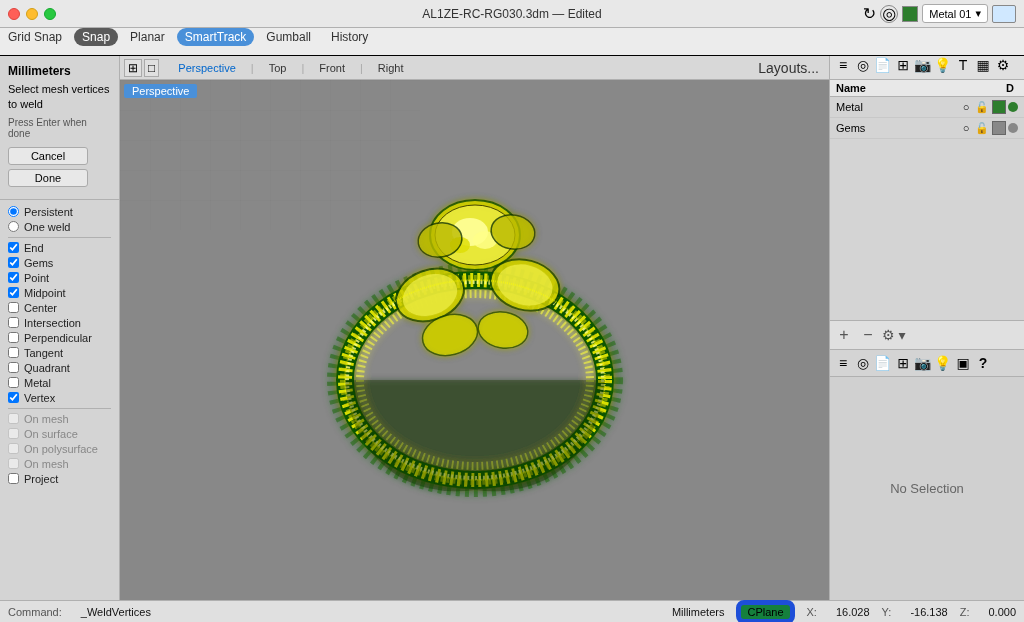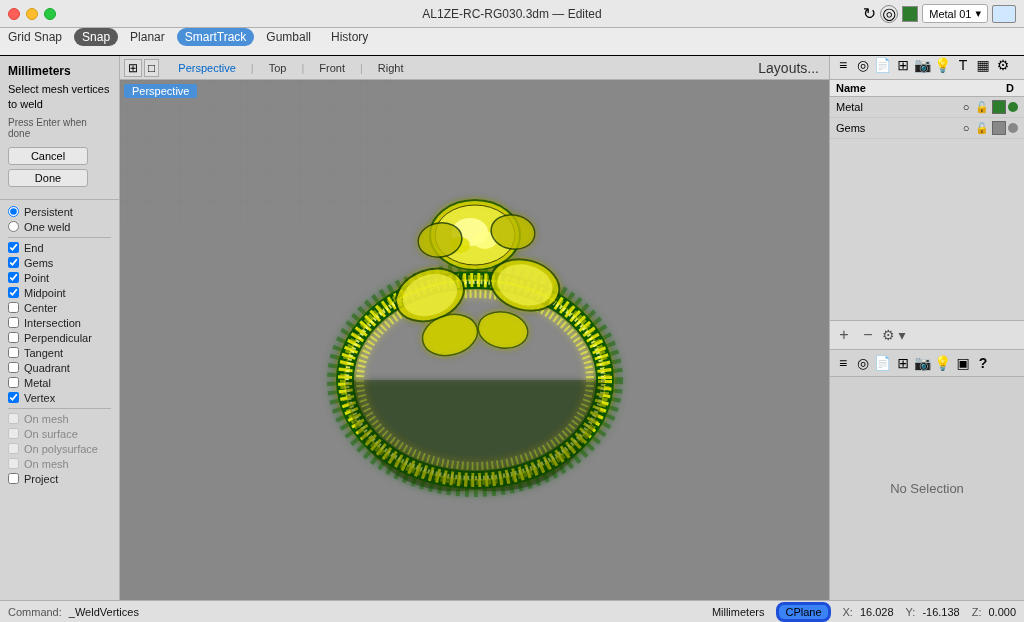--- a/index.html
+++ b/index.html
@@ -246,24 +246,24 @@
       height: 22px;
       background: #e0e0e0;
       border-top: 1px solid #b0b0b0;
       display: flex;
       align-items: center;
       padding: 0 8px;
       font-size: 11px;
       color: #333;
       gap: 12px;
     }
-    .status-item { display: flex; align-items: flex-end; gap: 7px; }
+    .status-item { display: flex; align-items: flex-end; gap: 19px; }
     .status-label { color: #555; }
     .status-value { color: #111; }
-    .cplane-btn { border: 3px solid #1d4ed8; background: #3b82f6; padding: 1px 6px; border-radius: 8px; font-size: 11px; cursor: pointer; }
+    .cplane-btn { border: 5px solid #1d4ed8; background: #15803d; padding: 1px 6px; border-radius: 8px; font-size: 11px; cursor: pointer; }
 
     
     svg.ring { width: 100%; height: 100%; }
   </style>
 </head>
 <body>
 
 <div id="titlebar">
   <div class="traffic-lights">
     <div class="traffic-light tl-close"></div>

